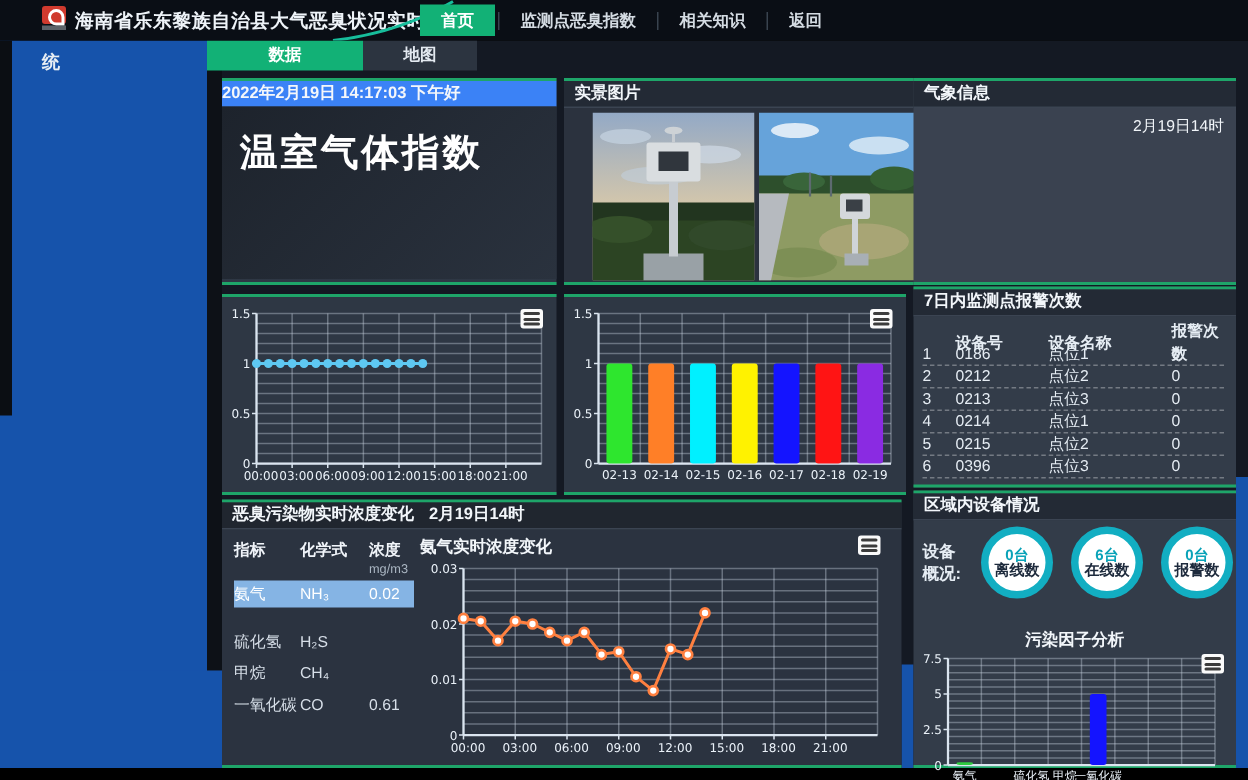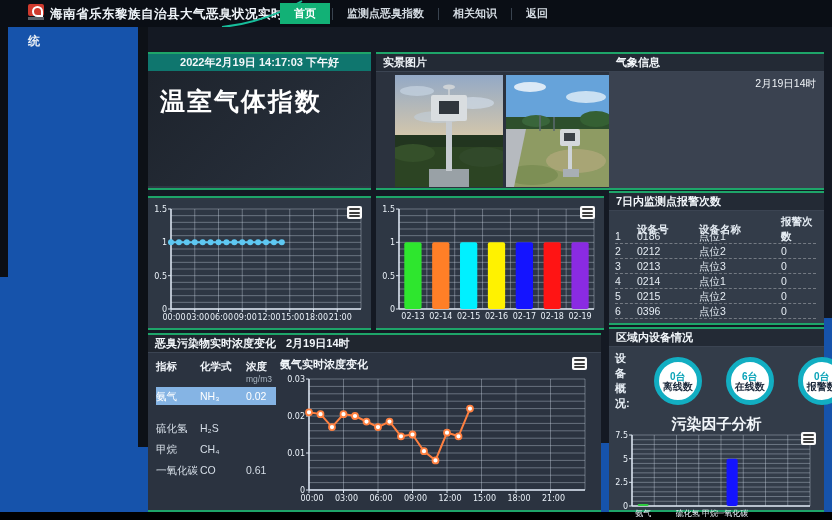--- a/index.html
+++ b/index.html
@@ -35,21 +35,21 @@
 #tabs{position:absolute;left:138px;top:27px;height:20px;display:flex;z-index:15}
 .tab{width:104px;height:20px;line-height:20px;text-align:center;font-size:11px;font-weight:bold;color:#fff;cursor:pointer}
 .tab.active{background:#12b176}
 .tab.idle{width:76px;background:#2c3440;color:#e3e9f0}
 
 
 .panel{position:absolute;border-top:2px solid #1ea569;border-bottom:2px solid #1ea569;background:#2e3744}
 .phead{height:18px;line-height:16px;padding:0 7px;font-size:11px;font-weight:bold;color:#f2f6fa;background:#232a35;border-bottom:1px solid #3b4452}
 
 #p-greet{left:148px;top:52px;width:223px;height:138px}
-#p-greet .ghead{height:17px;line-height:17px;background:#0f766e;text-align:center;font-size:11px;font-weight:bold;color:#f4f7fa}
+#p-greet .ghead{height:17px;line-height:17px;background:#3b82f6;font-size:11px;font-weight:bold;color:#f4f7fa}
 #p-greet .gbody{height:115px;background:linear-gradient(135deg,#1d232c,#2a323e);padding:14px 12px}
 #p-greet h1{font-size:25px;font-weight:bold;color:#fff;letter-spacing:2px}
 
 #p-photo{left:376px;top:52px;width:256px;height:138px;background:#2b323e}
 #p-photo .pbody{display:flex;justify-content:center;gap:3px;padding:3px 4px}
 
 #p-weather{left:609px;top:52px;width:215px;height:138px;background:#3a4250}
 #p-weather .wbody{position:relative;height:112px}
 #p-weather .wtime{position:absolute;top:5px;right:8px;font-size:10.5px;color:#f0f4f8}
 
@@ -70,26 +70,26 @@
 .pthead{display:grid;grid-template-columns:44px 46px 34px;font-weight:bold;color:#f0f4f9}
 .pthead .unit{display:block;font-weight:normal;font-size:8.5px;color:#aab6c2}
 .prow{display:grid;grid-template-columns:44px 46px 34px;height:18px;line-height:18px;margin-top:3px;cursor:pointer}
 .prow.sel{background:#85b4e4;color:#fff}
 .prow.gap{margin-top:14px}
 .cwrap{flex:1;position:relative}
 .ctitle{text-align:left;font-size:11px;font-weight:bold;color:#f2f6fa;margin-top:4px}
 #chartC{margin:2px 0 0 2px}
 
 #p-dev{left:609px;top:327px;width:215px;height:185px;background:#333c49}
-.devrow{display:flex;align-items:center;gap:24px;padding:4px 2px 0 6px}
+.devrow{display:flex;align-items:center;gap:12px;padding:4px 2px 0 6px}
 .devlabel{font-size:11px;font-weight:bold;color:#e6edf4;width:56px}
 .circ{width:48px;height:48px;border-radius:50%;border:5px solid #12aec2;background:#fff;display:flex;flex-direction:column;align-items:center;justify-content:center;flex:0 0 auto}
 .circ .v{font-size:10px;font-weight:bold;color:#0aa3b8;line-height:11px}
 .circ .l{font-size:10px;font-weight:bold;color:#1d2a3c;line-height:10px}
-.ftitle{text-align:center;font-size:15px;font-weight:bold;color:#f2f6fa;margin-top:4px;height:14px}
+.ftitle{text-align:center;font-size:11px;font-weight:bold;color:#f2f6fa;margin-top:20px;height:14px}
 #chartD-wrap{position:relative;margin-top:1px;padding-left:2px}
 
 
 .menu-icon{width:15px;height:13px;background:#fafafa;border-radius:2px;padding:2px;display:flex;flex-direction:column;justify-content:space-between;position:absolute;z-index:5;cursor:pointer}
 .menu-icon i{display:block;height:2px;background:#3c3c3c;border-radius:1px}
 
 #app svg text{font-size:8px;fill:#eaf1f8;font-family:"DejaVu Sans",sans-serif}
 </style>
 </head>
 <body>
@@ -119,20 +119,24 @@
       <div class="nav-item active">首页</div>
       <div class="nav-sep"></div>
       <div class="nav-item">监测点恶臭指数</div>
       <div class="nav-sep"></div>
       <div class="nav-item">相关知识</div>
       <div class="nav-sep"></div>
       <div class="nav-item">返回</div>
     </div>
   </div>
 
+  <div id="tabs">
+    <div class="tab active">数据</div>
+    <div class="tab idle">地图</div>
+  </div>
 
   <div class="panel" id="p-greet">
     <div class="ghead">2022年2月19日  14:17:03 下午好</div>
     <div class="gbody">
       <h1>温室气体指数</h1>
     </div>
   </div>
 
   <div class="panel" id="p-photo">
     <div class="phead">实景图片</div>

